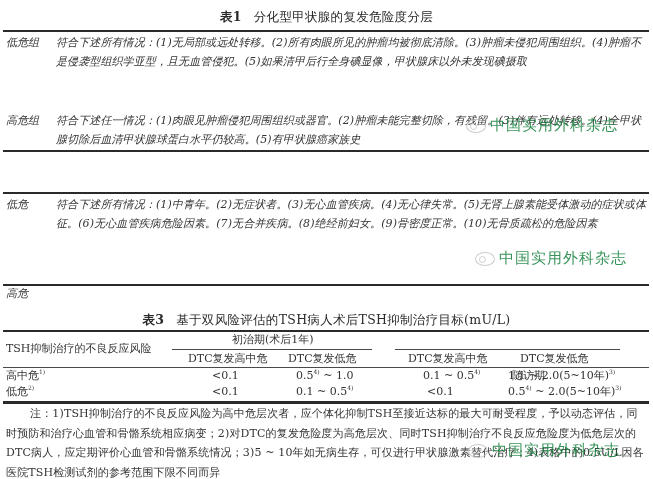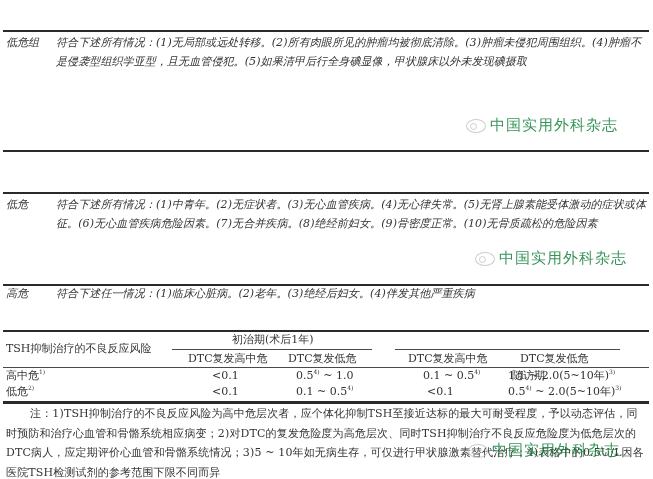--- a/index.html
+++ b/index.html
@@ -61,40 +61,49 @@
     .watermark .wm-icon::after {
       content: ""; position: absolute; left: 3px; top: 3px;
       width: 5px; height: 5px; border-radius: 50%; border: 1px solid #c4c4c4;
     }
   </style>
 </head>
 <body>
 
 <div class="page">
 
+  <div class="table-title" style="top:9px;">
+    <span class="num">表1</span><span>分化型甲状腺的复发危险度分层</span>
+  </div>
   <div class="rule-thick" style="top:30px;"></div>
 
   <div class="row" style="top:33px; height:38px;">
     <div class="label">低危组</div>
     <div class="desc">符合下述所有情况：(1)无局部或远处转移。(2)所有肉眼所见的肿瘤均被彻底清除。(3)肿瘤未侵犯周围组织。(4)肿瘤不是侵袭型组织学亚型，且无血管侵犯。(5)如果清甲后行全身碘显像，甲状腺床以外未发现碘摄取</div>
+  </div>
+  <div class="row" style="top:111px; height:38px;">
+    <div class="label">高危组</div>
+    <div class="desc">符合下述任一情况：(1)肉眼见肿瘤侵犯周围组织或器官。(2)肿瘤未能完整切除，有残留。(3)伴有远处转移。(4)全甲状腺切除后血清甲状腺球蛋白水平仍较高。(5)有甲状腺癌家族史</div>
   </div>
   <div class="rule-thick" style="top:150px;"></div>
 
   <div class="rule-thick" style="top:192px;"></div>
 
   <div class="row" style="top:195px; height:38px;">
     <div class="label">低危</div>
     <div class="desc">符合下述所有情况：(1)中青年。(2)无症状者。(3)无心血管疾病。(4)无心律失常。(5)无肾上腺素能受体激动的症状或体征。(6)无心血管疾病危险因素。(7)无合并疾病。(8)绝经前妇女。(9)骨密度正常。(10)无骨质疏松的危险因素</div>
   </div>
   <div class="row" style="top:264px; height:20px;margin-top:20px;">
     <div class="label">高危</div>
-    <div class="desc">符合下述任一情况：(1)临床心脏病。(2)老年。(3)绝经后妇女。(4)伴发其他严重疾病</div>
   </div>
   <div class="rule-thick" style="top:284px;"></div>
 
+  <div class="table-title" style="top:312px;">
+    <span class="num">表3</span><span>基于双风险评估的TSH病人术后TSH抑制治疗目标(mU/L)</span>
+  </div>
   <div class="rule-thick" style="top:330px;"></div>
 
   <div class="t3">
     <div class="cell" style="left:6px; top:341px;">TSH抑制治疗的不良反应风险</div>
     <div class="cell" style="left:232px; top:332px;">初治期(术后1年)</div>
     <div class="cell" style="left:512px; top:332px;margin-top:36px;">随访期</div>
     <div class="rule-thin" style="left:172px; top:349px; width:200px;"></div>
     <div class="rule-thin" style="left:395px; top:349px; width:225px;"></div>
 
     <div class="cell" style="left:188px; top:351px;">DTC复发高中危</div>

